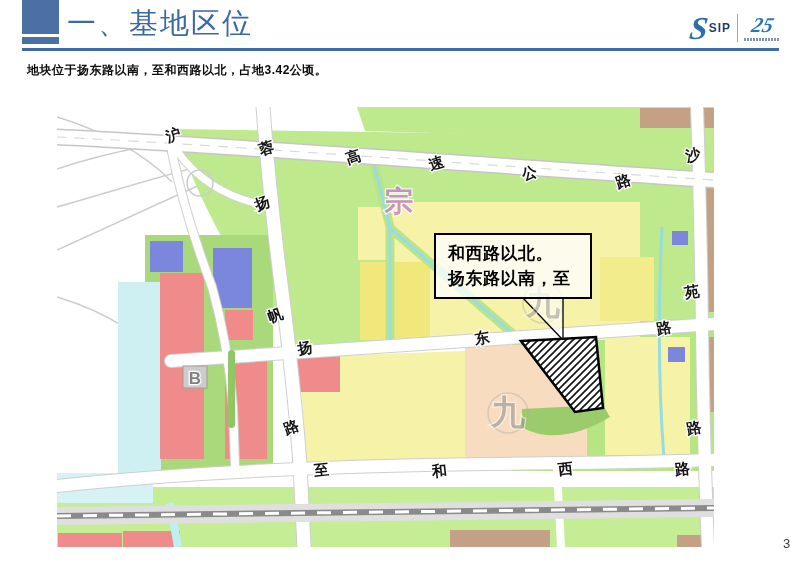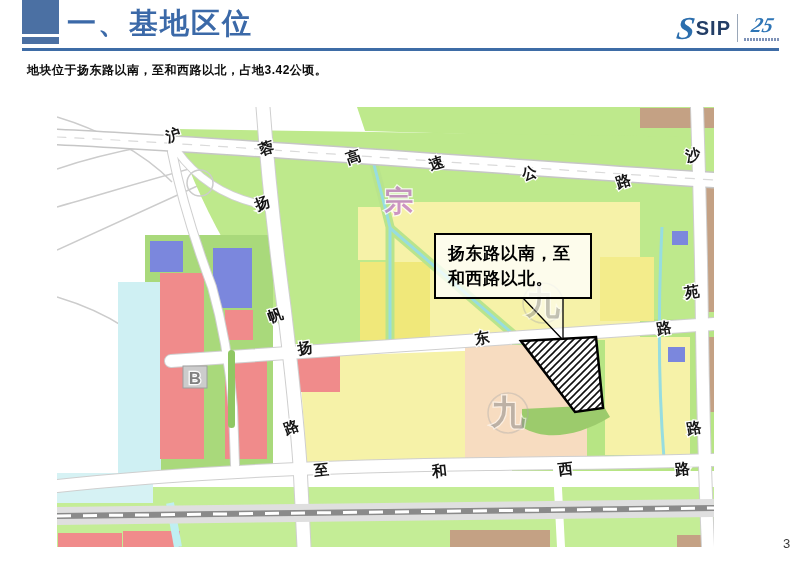--- a/index.html
+++ b/index.html
@@ -11,33 +11,33 @@
   }
   html,body{margin:0;padding:0;}
   body{
     width:800px;height:565px;position:relative;background:#ffffff;
     font-family:"Liberation Sans","DejaVu Sans",sans-serif;overflow:hidden;
   }
   .hdr-square{position:absolute;left:22px;top:0;width:37px;height:34px;background:var(--header_blue);}
   .hdr-bar{position:absolute;left:22px;top:37px;width:37px;height:7px;background:var(--header_blue);}
   .hdr-rule{position:absolute;left:22px;top:48px;width:757px;height:3px;background:var(--rule_blue);}
   .slide-title{
-    position:absolute;left:67px;top:4px;font-size:29px;font-weight:bold;
+    position:absolute;left:67px;top:4px;font-size:29px;font-weight:normal;
     color:var(--title_blue);letter-spacing:2px;white-space:nowrap;
   }
   .subtitle{
     position:absolute;left:27px;top:62px;font-size:12px;font-weight:bold;color:#0a0a0a;
     white-space:nowrap;letter-spacing:0.5px;
   }
   .logo{position:absolute;right:20px;top:8px;display:flex;align-items:center;height:40px;}
   .logo-s{
     font-family:"Liberation Serif","DejaVu Serif",serif;font-style:italic;font-weight:bold;
     font-size:32px;color:var(--logo_blue);line-height:1;margin-right:1px;transform:skewX(-8deg);
   }
-  .logo-sip{font-size:20px;font-weight:bold;color:var(--logo_navy);letter-spacing:1px;margin-right:6px;}
+  .logo-sip{font-size:12px;font-weight:bold;color:var(--logo_navy);letter-spacing:1px;margin-right:6px;}
   .logo-div{width:1px;height:28px;background:#9aa7b8;margin-right:6px;}
   .logo-anniv{display:flex;flex-direction:column;align-items:center;}
   .logo-25{
     font-family:"Liberation Serif","DejaVu Serif",serif;font-style:italic;font-weight:bold;
     font-size:21px;color:#2E75B6;line-height:1;transform:skewX(-14deg);
   }
   .logo-caption{
     width:36px;height:3px;margin-top:2px;
     background:linear-gradient(90deg,#7f93b8 0 2px,transparent 2px 3px) 0 0/3px 100% repeat-x;
   }
@@ -194,18 +194,18 @@
         <text x="626" y="367" text-anchor="middle" font-size="15" font-weight="bold" fill="#141414" opacity="1" transform="rotate(-6 626 367)" style="paint-order:stroke;stroke:#ffffff;stroke-width:2.5px;font-family:&quot;Liberation Sans&quot;,&quot;DejaVu Sans&quot;,sans-serif;">路</text>
         <text x="342" y="104" text-anchor="middle" font-size="29" font-weight="bold" fill="#c47fc9" opacity="0.8" style="paint-order:stroke;stroke:#ffffff;stroke-width:2.5px;font-family:&quot;Liberation Sans&quot;,&quot;DejaVu Sans&quot;,sans-serif;">宗</text>
         <text x="486" y="207" text-anchor="middle" font-size="34" font-weight="bold" fill="#8f8f8f" opacity="0.5" style="paint-order:stroke;stroke:#ffffff;stroke-width:2.5px;font-family:&quot;Liberation Sans&quot;,&quot;DejaVu Sans&quot;,sans-serif;">九</text>
         <text x="451" y="317" text-anchor="middle" font-size="34" font-weight="bold" fill="#8f8f8f" opacity="0.55" style="paint-order:stroke;stroke:#ffffff;stroke-width:2.5px;font-family:&quot;Liberation Sans&quot;,&quot;DejaVu Sans&quot;,sans-serif;">九</text>
         <text x="138" y="277" text-anchor="middle" font-size="17" font-weight="bold" fill="#7d7d7d" opacity="0.95" style="paint-order:stroke;stroke:#ffffff;stroke-width:2.5px;font-family:&quot;Liberation Sans&quot;,&quot;DejaVu Sans&quot;,sans-serif;">B</text>
       </g>
   </svg>
 
   
   <div class="callout">
+    <div>和西路以北。</div>
     <div>扬东路以南，至</div>
-    <div>和西路以北。</div>
   </div>
 </div>
 
 <div class="page-num">3</div>
 
 </body></html>

